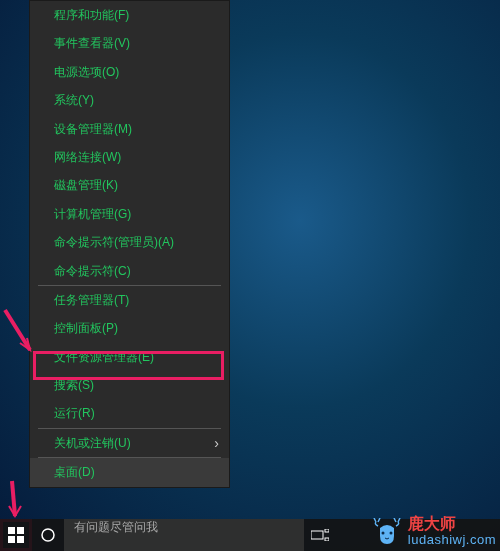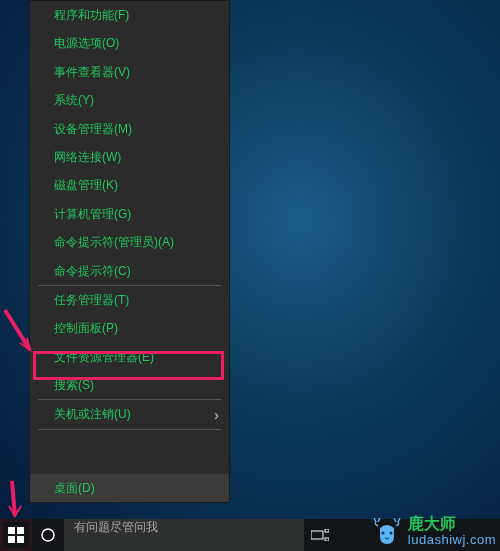--- a/index.html
+++ b/index.html
@@ -41,21 +41,20 @@
     content: "›";
     position: absolute;
     right: 10px;
     top: 50%;
     transform: translateY(-50%);
     color: #ccc;
     font-size: 14px;
   }
   .menu-item.desktop-item {
     background: #3a3a3a;
-    margin-top: 44px;
   }
   .highlight-box {
     position: absolute;
     border: 3px solid #e91e63;
     pointer-events: none;
   }
   .highlight-control-panel {
     left: 33px;
     top: 351px;
     width: 191px;
@@ -127,52 +126,53 @@
     display: flex;
     align-items: center;
     gap: 4px;
     pointer-events: none;
   }
   .wm-logo {
     width: 34px;
     height: 28px;
   }
   .wm-text {
-    color: #22c55e;
+    color: #ef4444;
     font-size: 16px;
     font-weight: 700;
     line-height: 1;
   }
   .wm-sub {
     color: #5eb3f5;
     font-size: 13px;
     letter-spacing: 0.5px;
   }
 </style>
 </head>
 <body>
 
 <div class="desktop"></div>
 
 <div class="context-menu">
   <div class="menu-item"><span>程序和功能(F)</span></div>
+  <div class="menu-item"><span>事件查看器(V)</span></div>
   <div class="menu-item"><span>电源选项(O)</span></div>
-  <div class="menu-item"><span>事件查看器(V)</span></div>
   <div class="menu-item"><span>系统(Y)</span></div>
   <div class="menu-item"><span>设备管理器(M)</span></div>
   <div class="menu-item"><span>网络连接(W)</span></div>
   <div class="menu-item"><span>磁盘管理(K)</span></div>
   <div class="menu-item"><span>计算机管理(G)</span></div>
   <div class="menu-item"><span>命令提示符(管理员)(A)</span></div>
   <div class="menu-item"><span>命令提示符(C)</span></div>
   <div class="menu-divider"></div>
   <div class="menu-item"><span>任务管理器(T)</span></div>
   <div class="menu-item"><span>控制面板(P)</span></div>
   <div class="menu-item"><span>文件资源管理器(E)</span></div>
   <div class="menu-item"><span>搜索(S)</span></div>
+  <div class="menu-item"><span>运行(R)</span></div>
   <div class="menu-divider"></div>
   <div class="menu-item submenu"><span>关机或注销(U)</span></div>
   <div class="menu-divider"></div>
   <div class="menu-item desktop-item"><span>桌面(D)</span></div>
 </div>
 
 <div class="highlight-box highlight-control-panel"></div>
 <div class="highlight-box highlight-start-button"></div>
 
 <div class="arrow arrow1">

